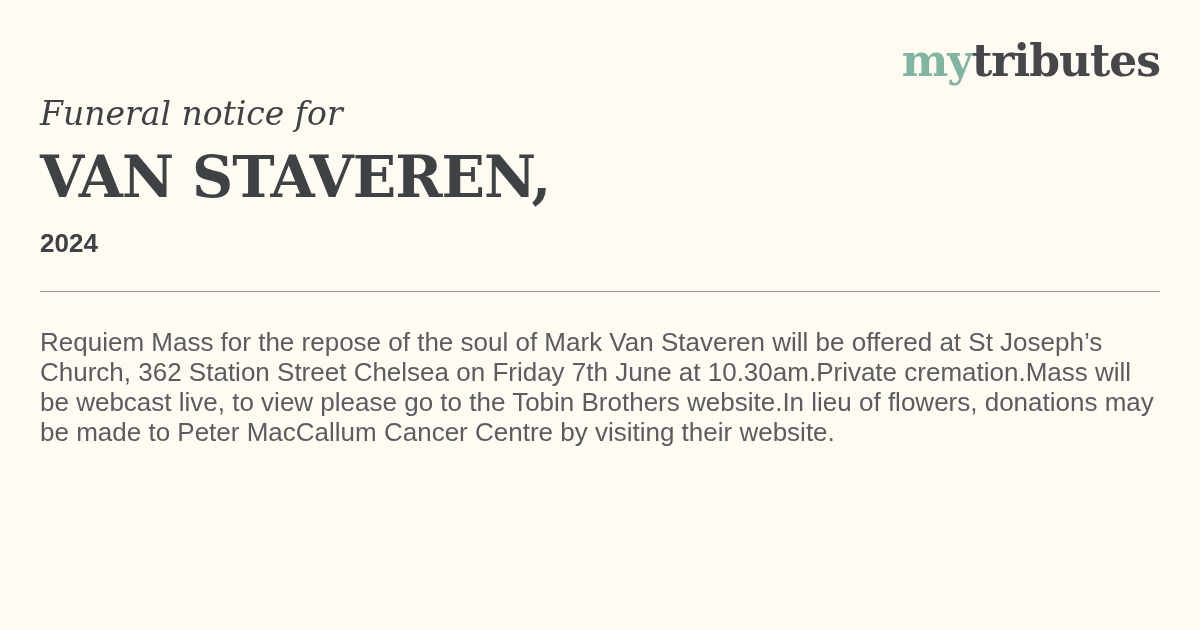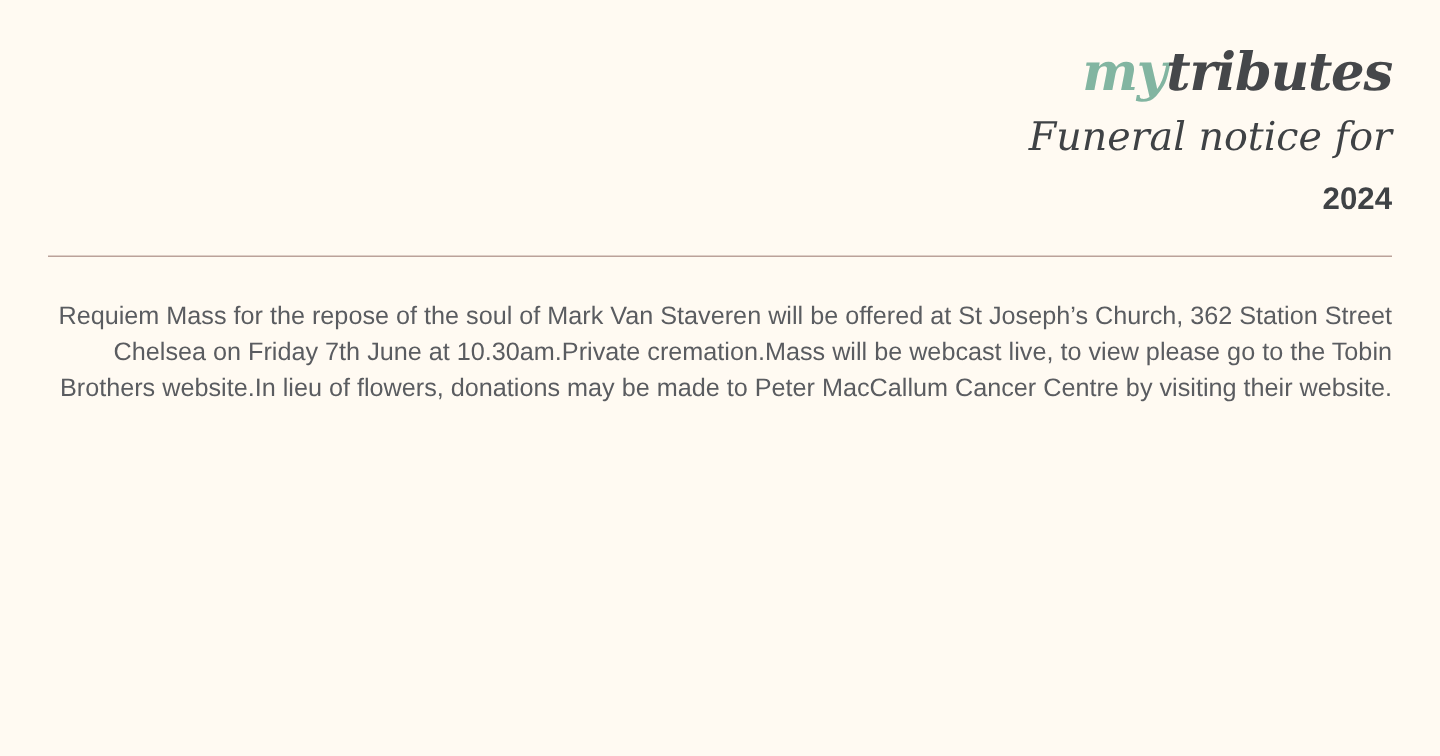--- a/index.html
+++ b/index.html
@@ -25,30 +25,29 @@
     height: 630px;
     position: relative;
   }
   .topbar {
     display: flex;
     justify-content: flex-end;
     padding: 36px 40px 0 40px;
   }
   .logo {
     font-family: "DejaVu Serif", serif;
-    font-style: italic;
     font-weight: bold;
     font-size: 44px;
     line-height: 50px;
     letter-spacing: -1px;
     white-space: nowrap;
   }
   .logo-my { color: var(--logo-my, #82B5A1); }
   .logo-tributes { color: var(--logo-tributes, #45474A); }
-  main { padding: 0 40px; text-align: right; }
+  main { padding: 0 40px; }
   .kicker {
     margin-top: 8px;
     font-family: "DejaVu Serif", serif;
     font-style: italic;
     font-size: 33px;
     line-height: 40px;
     color: var(--heading, #3F4245);
   }
   .name {
     margin-top: 8px;
@@ -68,33 +67,34 @@
     font-weight: bold;
   }
   .divider {
     border: none;
     border-top: 1px solid var(--divider, #AB8D84);
     margin-top: 33px;
   }
   .body-text {
     margin-top: 35px;
     max-width: 1125px;
-    font-size: 21px;
+    font-size: 26px;
     line-height: 30px;
     color: var(--body-text, #5A5C60);
   }
 </style>
 </head>
 <body>
 
 <div class="card">
   <header class="topbar">
     <div class="logo"><span class="logo-my">my</span><span class="logo-tributes">tributes</span></div>
   </header>
   <main>
     <div class="kicker">Funeral notice for</div>
     <h1 class="name">
+      <span>VAN STAVEREN,</span>
     </h1>
     <div class="year">2024</div>
     <hr class="divider">
     <p class="body-text">Requiem Mass for the repose of the soul of Mark Van Staveren will be offered at St Joseph’s Church, 362 Station Street Chelsea on Friday 7th June at 10.30am.Private cremation.Mass will be webcast live, to view please go to the Tobin Brothers website.In lieu of flowers, donations may be made to Peter MacCallum Cancer Centre by visiting their website.</p>
   </main>
 </div>
 
 </body></html>

